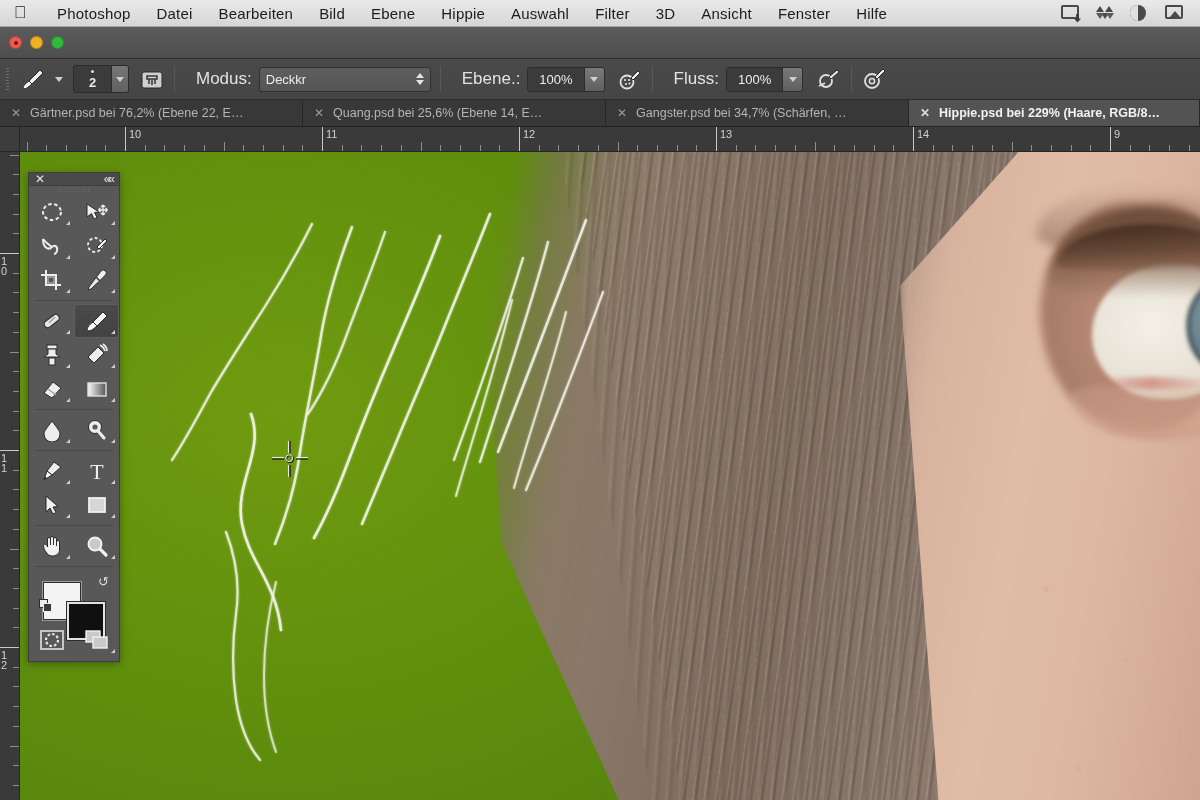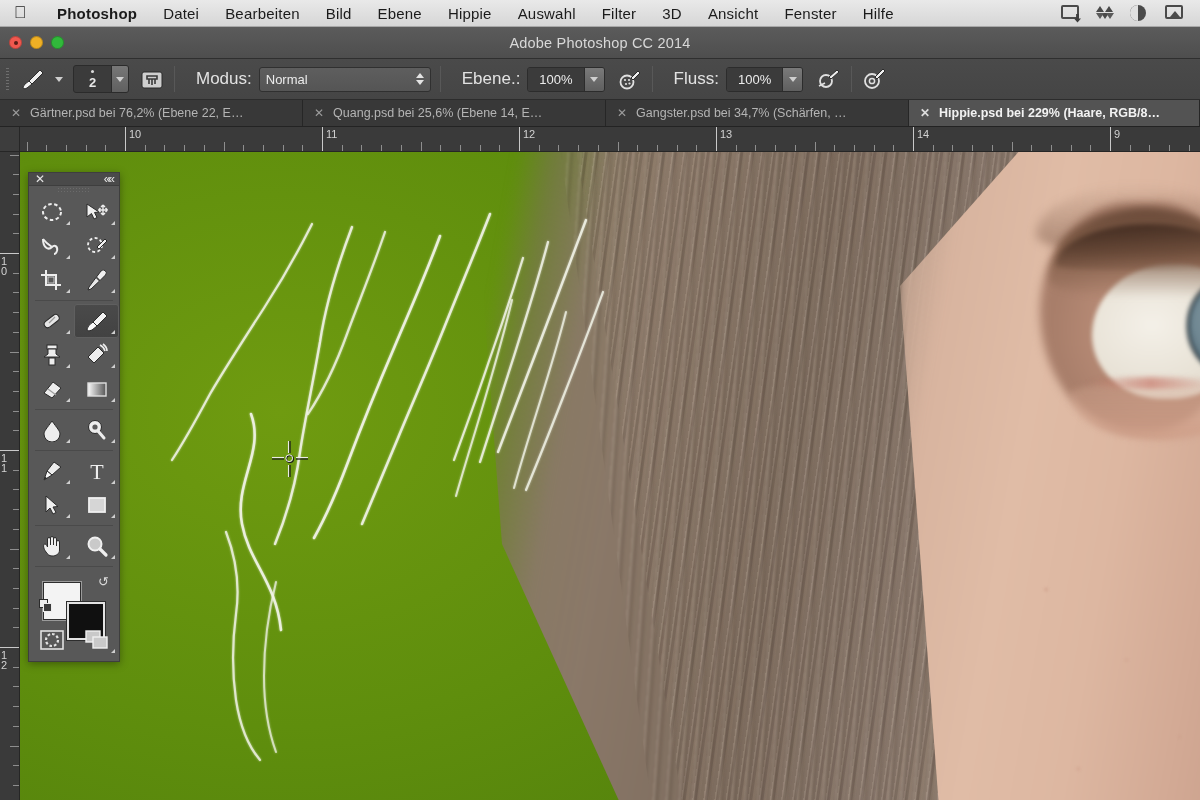--- a/index.html
+++ b/index.html
@@ -20,21 +20,21 @@
     padding: 0 10px;
     color: #1b1b1b;
     font-size: 15px;
   }
   .apple-logo {
     width: 20px; display: flex; justify-content: center; align-items: center;
     font-size: 17px; line-height: 1; color: #252525; margin-right: 14px;
     padding-bottom: 2px;
   }
   .menu-item { padding: 0 13px; white-space: nowrap; letter-spacing: .2px; }
-  .menu-item.app-name { font-weight: bold; }
+  .menu-item.app-name { font-weight: normal; }
   .menubar-right { margin-left: auto; display: flex; align-items: center; gap: 16px; padding-right: 6px; }
   .tray-icon { width: 19px; height: 17px; position: relative; }
 
   
   .ti-screen { border: 2px solid #4a4a4a; border-radius: 2px; width: 18px; height: 14px; }
   .ti-screen::after{
     content:""; position:absolute; right:-1px; bottom:-1px; width:7px;height:9px;
     background:#3d3d3d; clip-path: polygon(30% 0,30% 55%,0 55%,50% 100%,100% 55%,70% 55%,70% 0);
   }
   .ti-drop { position:relative; width:18px;height:16px; }
@@ -352,21 +352,20 @@
         </div>
     </div>
   </div>
 
   <div class="titlebar">
     <div class="traffic">
       <div class="light red"></div>
       <div class="light yellow"></div>
       <div class="light green"></div>
     </div>
-    <div class="win-title">Adobe Photoshop CC 2014</div>
   </div>
 
   <div class="optionsbar">
     <div class="ob-grip">
         <span></span>
       </div>
 
     <div class="tool-glyph">
       <svg class="icn" width="26" height="24" viewBox="0 0 26 24">
         <path d="M20 3 L23 6 L12 17 L9 14 Z" fill="#efefef" stroke="#2b2b2b" stroke-width="1"></path>
@@ -391,21 +390,21 @@
       <svg class="icn" width="26" height="24" viewBox="0 0 26 24">
         <rect x="3" y="5" width="20" height="16" rx="2" fill="#cfcfcf" stroke="#2b2b2b"></rect>
         <path d="M8 9 h10 v3 h-10 z M10 12 v5 M13 12 v6 M16 12 v5" stroke="#3a3a3a" stroke-width="1.6" fill="none"></path>
       </svg>
     </div>
 
     <div class="ob-sep"></div>
 
     <div class="lbl">Modus:</div>
     <div class="combo">
-      <span>Normal</span>
+      <span>Deckkr</span>
       <span class="updown">
         <i class="ud-up"></i>
           <i class="ud-dn"></i>
       </span>
     </div>
 
     <div class="ob-sep"></div>
 
     <div class="lbl">Ebene.:</div>
     <div class="numfield">

